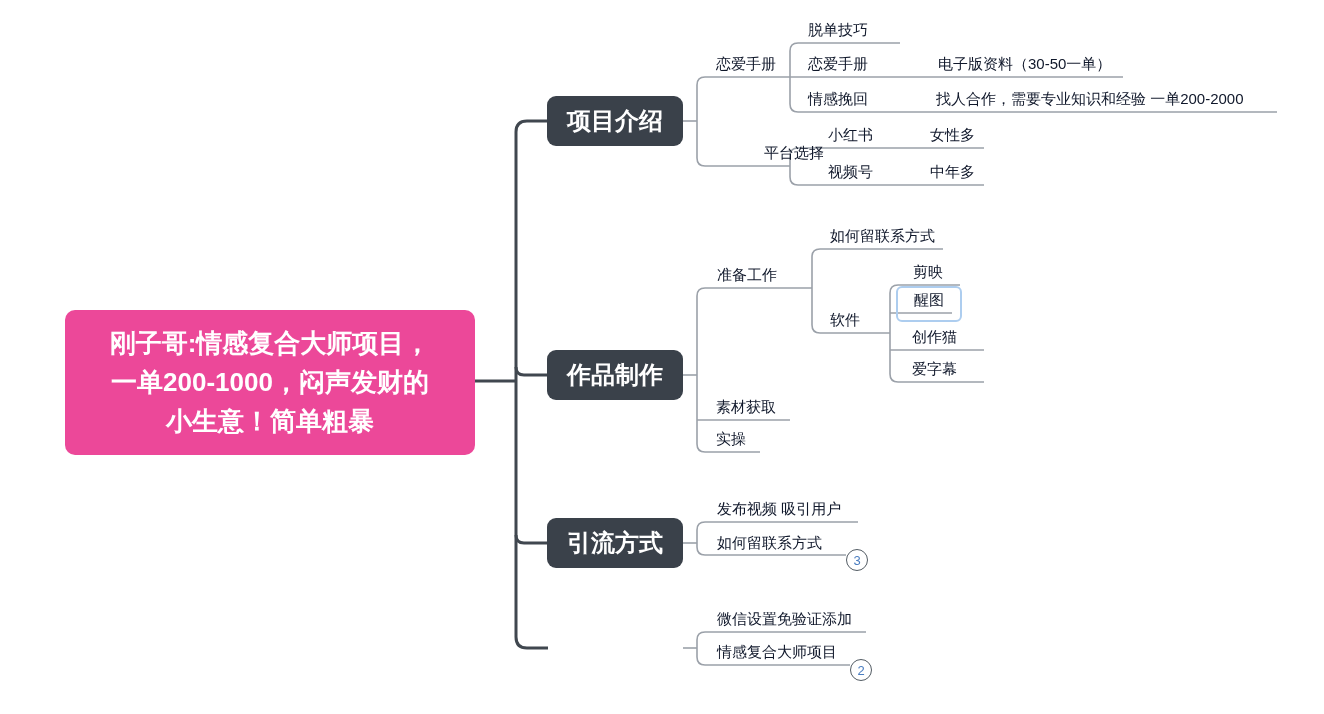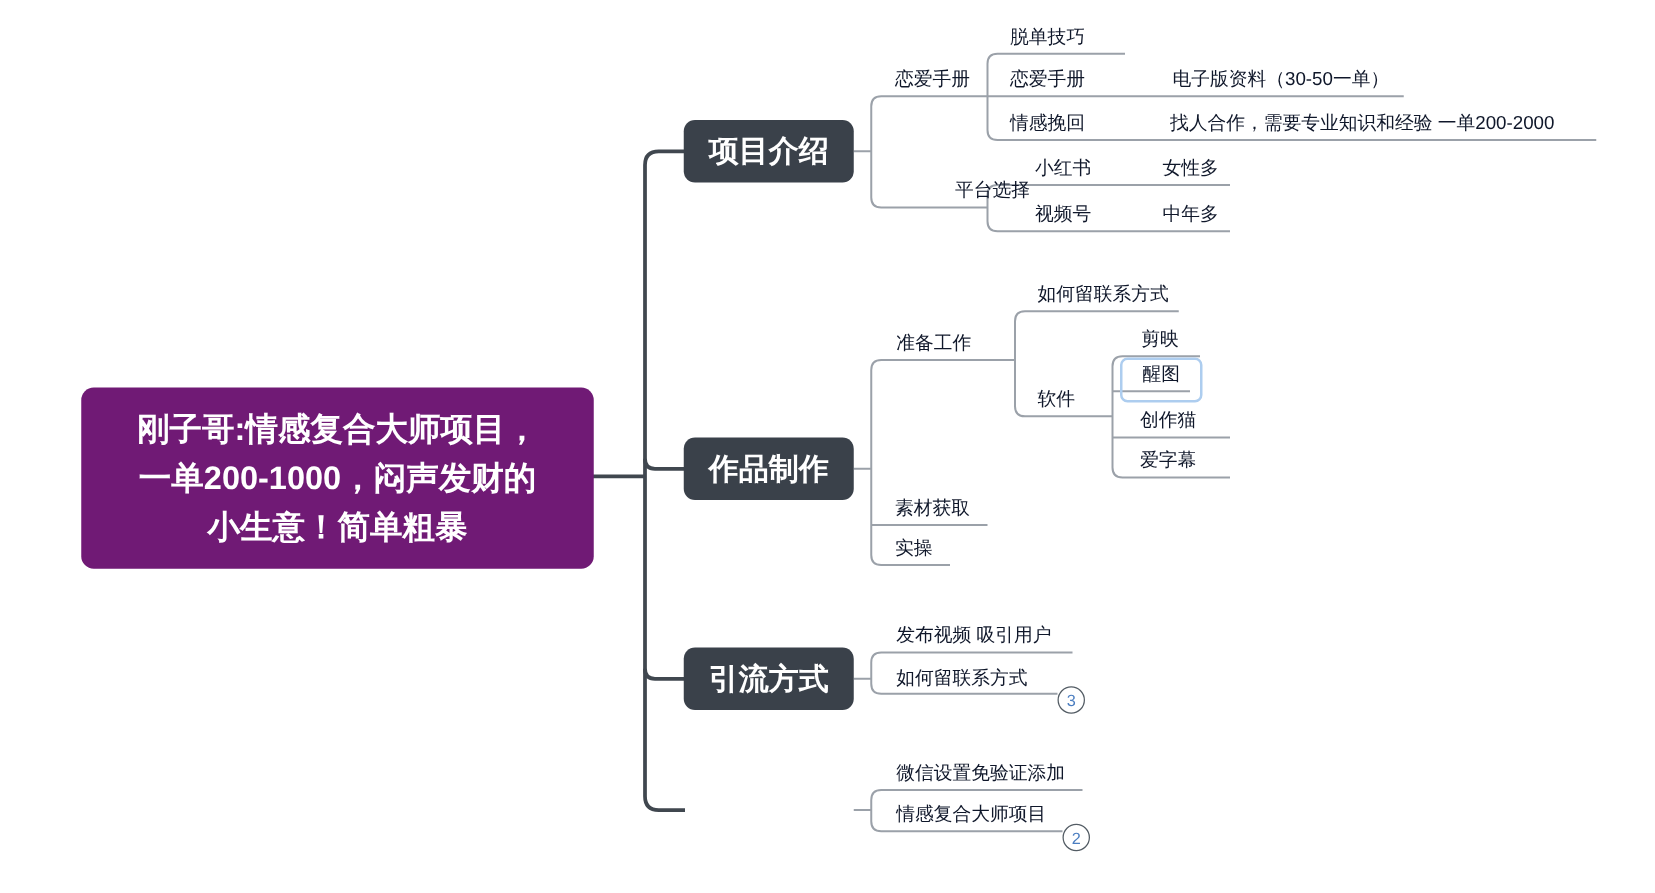--- a/index.html
+++ b/index.html
@@ -3,21 +3,21 @@
 <meta charset="utf-8">
 <style>
   html,body{margin:0;padding:0;background:#ffffff;}
   #canvas{
     position:relative;width:1324px;height:714px;background:#ffffff;overflow:hidden;
     font-family:"Liberation Sans","DejaVu Sans",sans-serif;
   }
   #connector-svg{position:absolute;left:0;top:0;}
   .root-topic{
     position:absolute;left:65px;top:310px;width:410px;height:145px;
-    background:#701a75;border-radius:10px;color:#ffffff;font-weight:bold;
+    background:#ec4899;border-radius:10px;color:#ffffff;font-weight:bold;
     font-size:26px;line-height:39px;text-align:center;
     display:flex;align-items:center;justify-content:center;white-space:pre-line;
   }
   .main-topic{
     position:absolute;width:136px;height:50px;background:#3A414A;border-radius:9px;
     color:#ffffff;font-weight:bold;font-size:24px;
     display:flex;align-items:center;justify-content:center;white-space:nowrap;
   }
   .t{
     position:absolute;font-size:15px;line-height:18px;color:#0f172a;white-space:nowrap;

